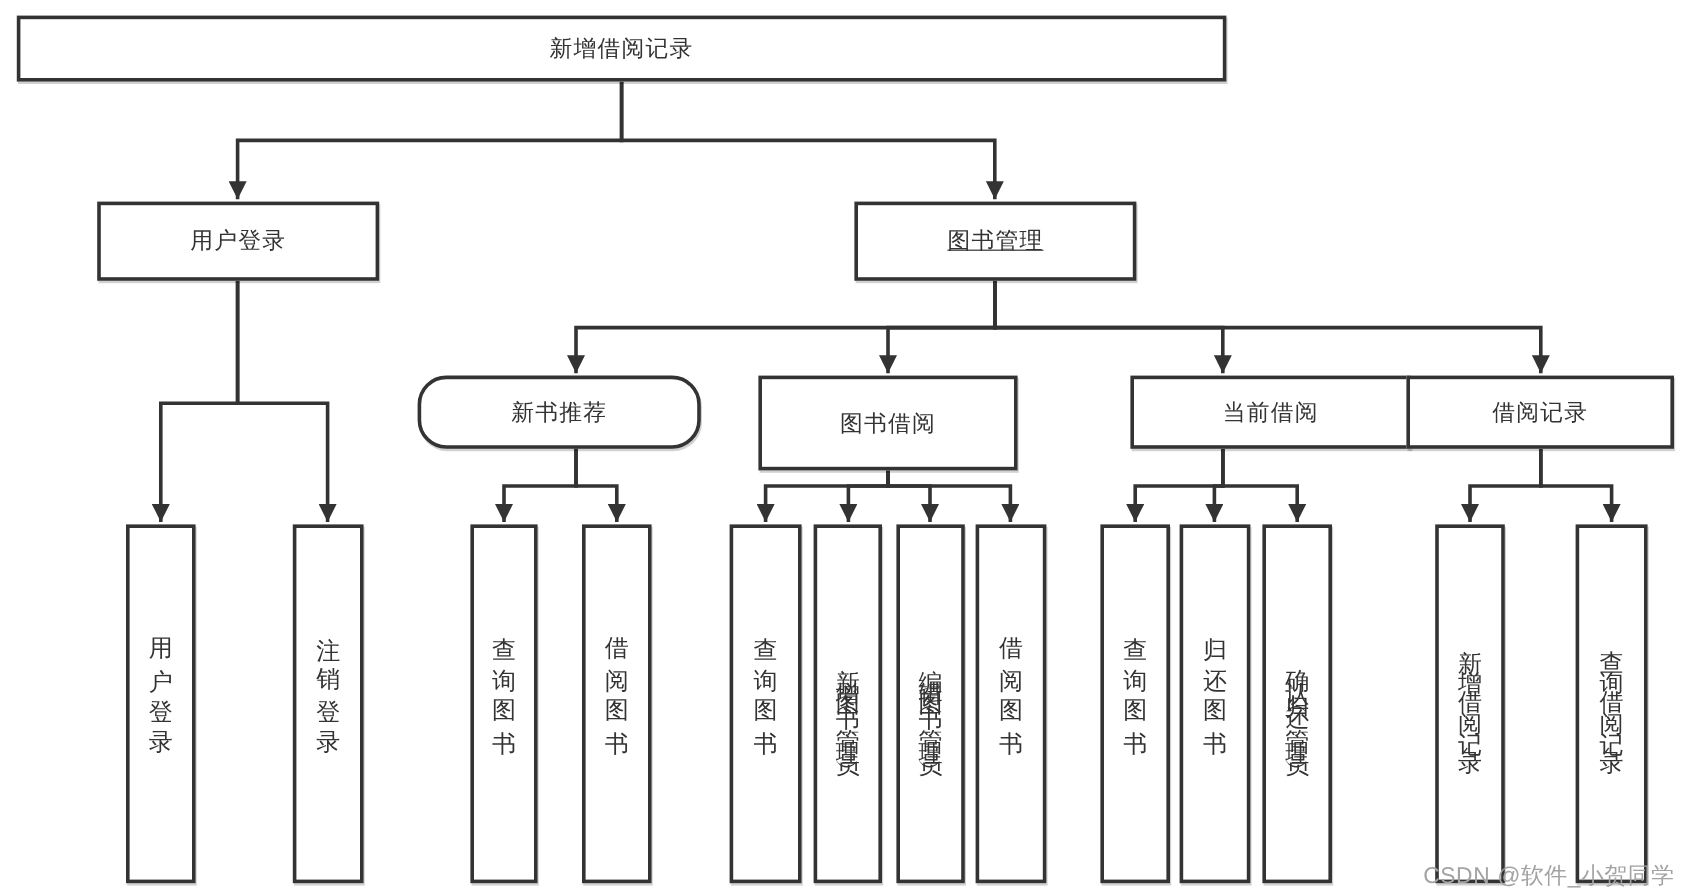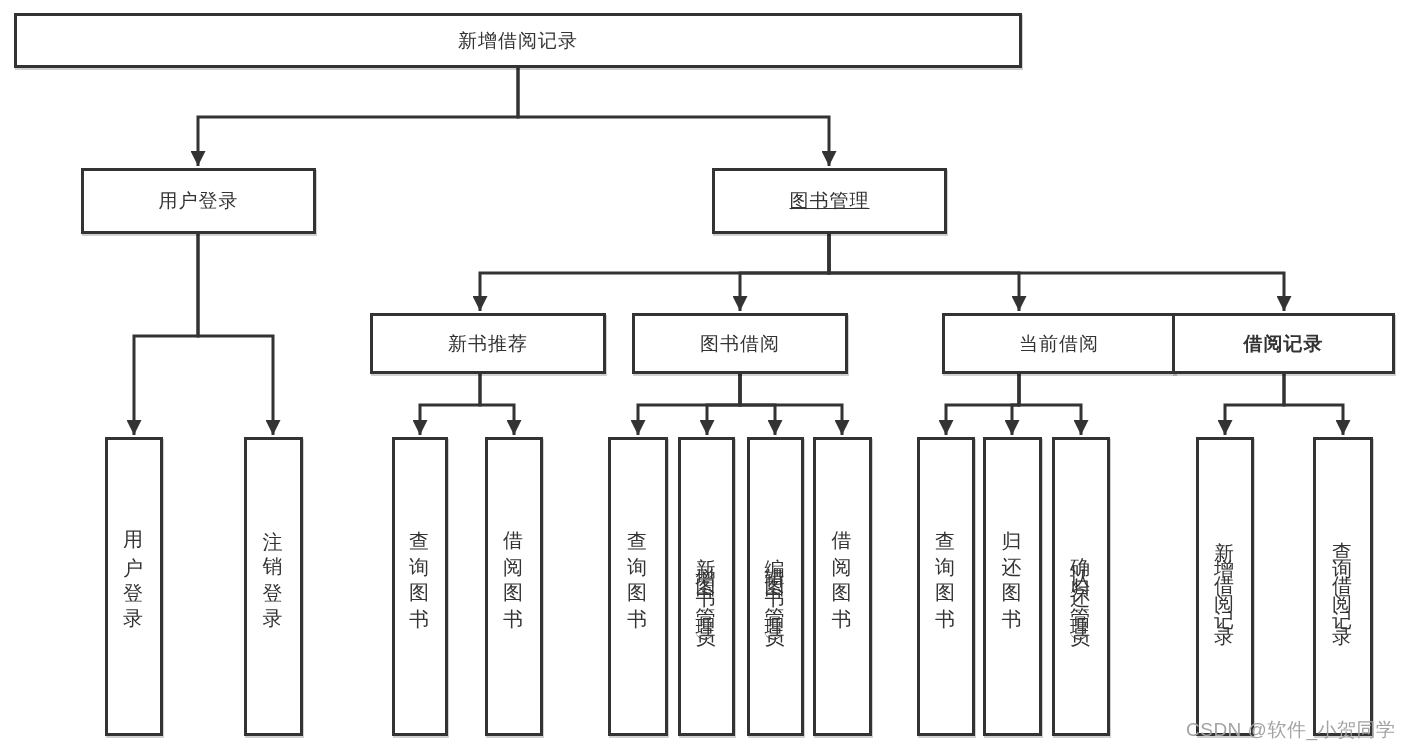--- a/index.html
+++ b/index.html
@@ -34,24 +34,24 @@
     z-index: 2;
   }
   .node.h .lbl {
     font-size: 19px;
     letter-spacing: 1px;
     white-space: nowrap;
   }
   .node.root { left: 14px; top: 13px; width: 1008px; height: 55px; }
   .node.lv2-a { left: 81px;  top: 168px; width: 235px; height: 66px; }
   .node.lv2-b { left: 712px; top: 168px; width: 235px; height: 66px; text-decoration: underline; }
-  .node.lv3-a { left: 370px;  top: 313px; width: 236px; height: 61px; }
-  .node.lv3-b { left: 632px;  top: 313px; width: 216px; height: 61px; }
+  .node.lv3-a { left: 348px;  top: 313px; width: 236px; height: 61px; border-radius: 24px; }
+  .node.lv3-b { left: 632px;  top: 313px; width: 216px; height: 79px; }
   .node.lv3-c { left: 902px;  top: 313px; width: 234px; height: 61px; margin-left: 40px; }
-  .node.lv3-d { left: 1172px; top: 313px; width: 223px; height: 61px; font-weight: bold; }
+  .node.lv3-d { left: 1172px; top: 313px; width: 223px; height: 61px; }
 
   .leaf { top: 437px; height: 299px; }
   .leaf .lbl {
     writing-mode: vertical-rl;
     text-orientation: mixed;
     font-size: 20px;
     white-space: nowrap;
     color: #333333;
   }
   .leaf.len4 .lbl { letter-spacing: 26px; padding-bottom: 40px; }

